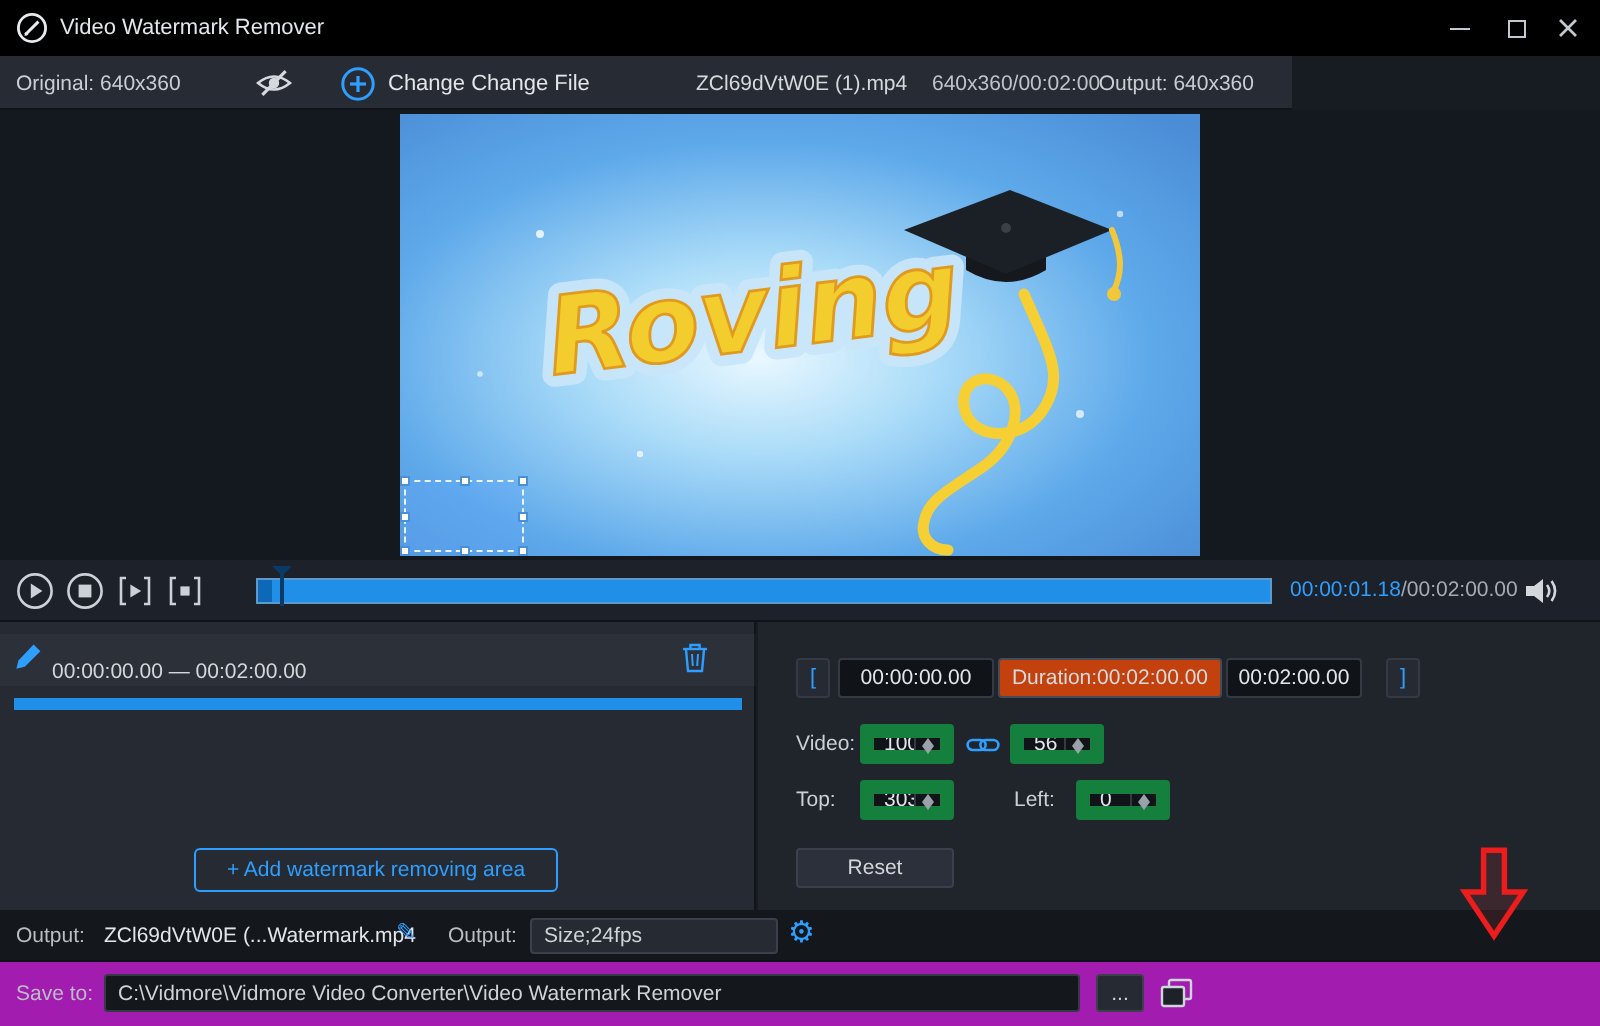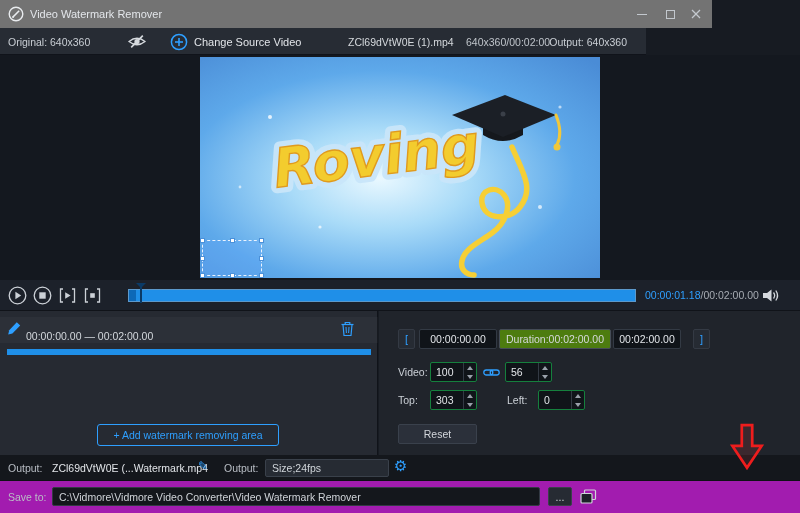--- a/index.html
+++ b/index.html
@@ -2,21 +2,21 @@
 <html><head>
 <meta charset="utf-8">
 <style>
   html,body{margin:0;padding:0;background:#000;}
   #window{position:relative;width:800px;height:513px;background:#171b22;overflow:hidden;
           font-family:"Liberation Sans","DejaVu Sans",sans-serif;color:#d6d9de;}
   .abs{position:absolute;}
   .nowrap{white-space:nowrap;}
 
   
-  #titlebar{left:0;top:0;width:712px;height:28px;background:#737373;}
+  #titlebar{left:0;top:0;width:800px;height:28px;background:#000000;}
   #app-title{left:30px;top:8px;font-size:11px;color:#e3e6ea;}
   .winbtn{top:0;width:28px;height:28px;display:flex;align-items:center;justify-content:center;cursor:pointer;}
 
   
   #toolbar{left:0;top:28px;width:646px;height:27px;background:#272c34;border-bottom:1px solid #10131a;box-sizing:border-box;}
   .tlabel{top:8px;font-size:10.5px;color:#c9ced4;}
 
   
   #preview{left:0;top:55px;width:800px;height:225px;background:#14181f;}
   #video-frame{left:200px;top:2px;width:400px;height:221px;}
@@ -40,25 +40,25 @@
   #area-range{left:26px;top:13px;font-size:10.5px;color:#d3d7dc;}
   #area-bar{left:7px;top:38px;width:364px;height:6px;background:#1f8fe8;cursor:pointer;}
   #add-area-btn{left:97px;top:113px;width:182px;height:22px;border:1px solid #2e9fff;border-radius:3px;
                 color:#2e9fff;font-size:10.5px;display:flex;align-items:center;justify-content:center;
                 background:transparent;cursor:pointer;box-sizing:border-box;}
 
   .plabel{font-size:10.5px;color:#cbd0d6;}
   .tfield{height:20px;background:#101419;border:1px solid #333a44;border-radius:2px;box-sizing:border-box;display:flex;}
   .tfield input{flex:1;min-width:0;background:transparent;border:0;color:#e2e5e9;text-align:center;
                 font:10.5px "Liberation Sans","DejaVu Sans",sans-serif;outline:none;padding:0;}
-  #duration-field{left:120px;top:0;width:112px;height:20px;background:#4d7c0f;border:1px solid #454c57;border-radius:2px;
+  #duration-field{left:120px;top:0;width:112px;height:20px;background:#c2410c;border:1px solid #454c57;border-radius:2px;
                   box-sizing:border-box;color:#d6d9dd;font-size:10.5px;display:flex;align-items:center;justify-content:center;}
   .bracket-btn{width:17px;height:20px;background:#262b33;border:1px solid #343a44;border-radius:2px;box-sizing:border-box;
                color:#2e9fff;font-size:11px;display:flex;align-items:center;justify-content:center;cursor:pointer;}
-  .stepper{display:flex;height:20px;width:47px;background:#101419;border:1px solid #15803d;border-radius:2px;box-sizing:border-box;}
+  .stepper{display:flex;height:20px;width:47px;background:#101419;border:7px solid #15803d;border-radius:2px;box-sizing:border-box;}
   .stepper input{flex:1;min-width:0;background:transparent;border:0;color:#e2e5e9;
                  font:10.5px "Liberation Sans","DejaVu Sans",sans-serif;padding:0 0 0 5px;outline:none;}
   .spin{width:12px;border-left:1px solid #333a44;display:flex;flex-direction:column;}
   .spin span{flex:1;display:flex;align-items:center;justify-content:center;cursor:pointer;}
   .spin .up::after{content:"";border-left:3px solid transparent;border-right:3px solid transparent;border-bottom:4px solid #9aa1aa;}
   .spin .dn::after{content:"";border-left:3px solid transparent;border-right:3px solid transparent;border-top:4px solid #9aa1aa;}
   #reset-btn{left:19px;top:113px;width:79px;height:20px;background:#2b303a;border:1px solid #3a414c;border-radius:2px;
              color:#d3d6db;font-size:10.5px;display:flex;align-items:center;justify-content:center;cursor:pointer;box-sizing:border-box;}
 
   
@@ -108,21 +108,21 @@
       <path d="M1,7.5 Q9,1 17,7.5 Q9,14 1,7.5 Z" fill="none" stroke="#d6dade" stroke-width="1.3"></path>
       <circle cx="9" cy="7.5" r="2.6" fill="#d6dade"></circle>
       <line x1="3.2" y1="13.4" x2="14.8" y2="1.6" stroke="#d6dade" stroke-width="1.6"></line>
     </svg>
     <div class="abs" style="left:170px;top:5px;display:flex;align-items:center;gap:6px;cursor:pointer">
       <svg width="18" height="18" viewBox="0 0 18 18">
         <circle cx="9" cy="9" r="7.6" fill="none" stroke="#2e9fff" stroke-width="1.5"></circle>
         <line x1="9" y1="5" x2="9" y2="13" stroke="#2e9fff" stroke-width="1.6"></line>
         <line x1="5" y1="9" x2="13" y2="9" stroke="#2e9fff" stroke-width="1.6"></line>
       </svg>
-      <span class="nowrap" style="font-size:11px;color:#e2e5e9">Change Source Video</span>
+      <span class="nowrap" style="font-size:11px;color:#e2e5e9">Change Change File</span>
     </div>
     <span class="tlabel abs nowrap" style="left:348px;color:#d5d9dd">ZCl69dVtW0E (1).mp4</span>
     <span class="tlabel abs nowrap" style="left:466px;color:#bfc4ca">640x360/00:02:00</span>
     <span class="tlabel abs nowrap" style="right:19px">Output: 640x360</span>
   </div>
 
   <div id="preview" class="abs">
     <div id="video-frame" class="abs">
       <svg width="400" height="221" viewBox="0 0 400 221">
         <defs>

